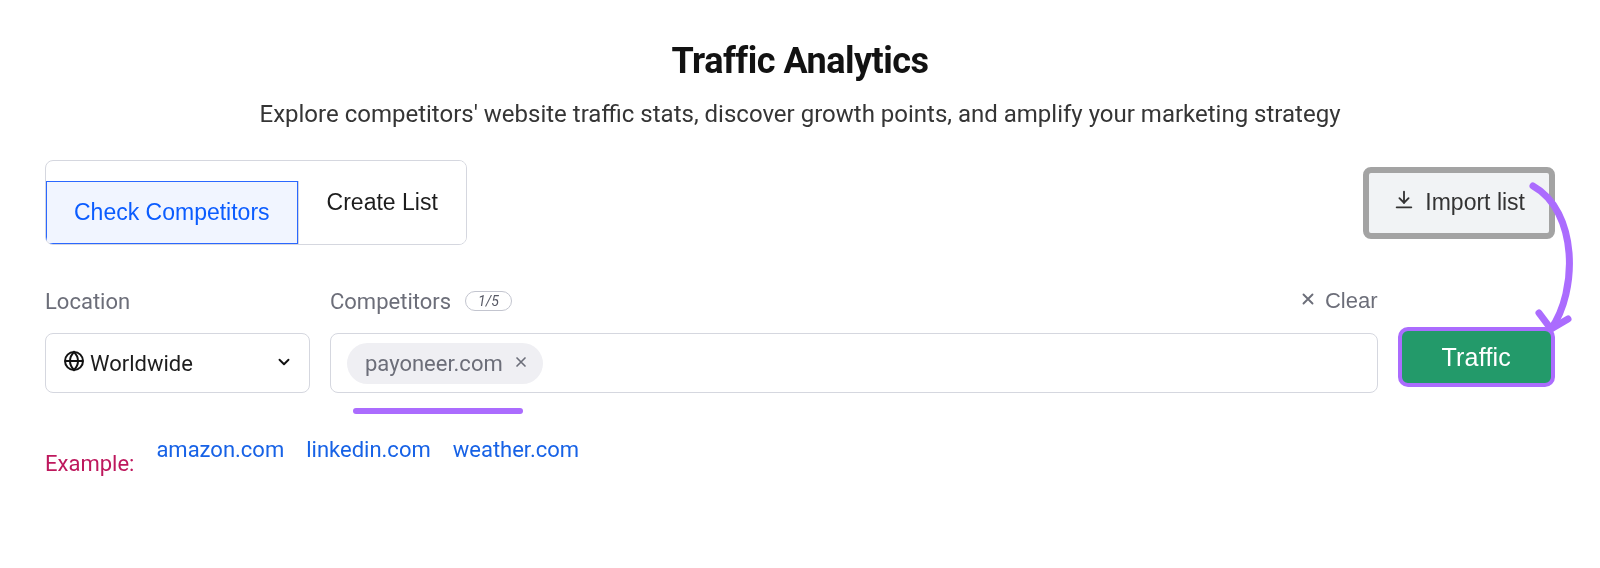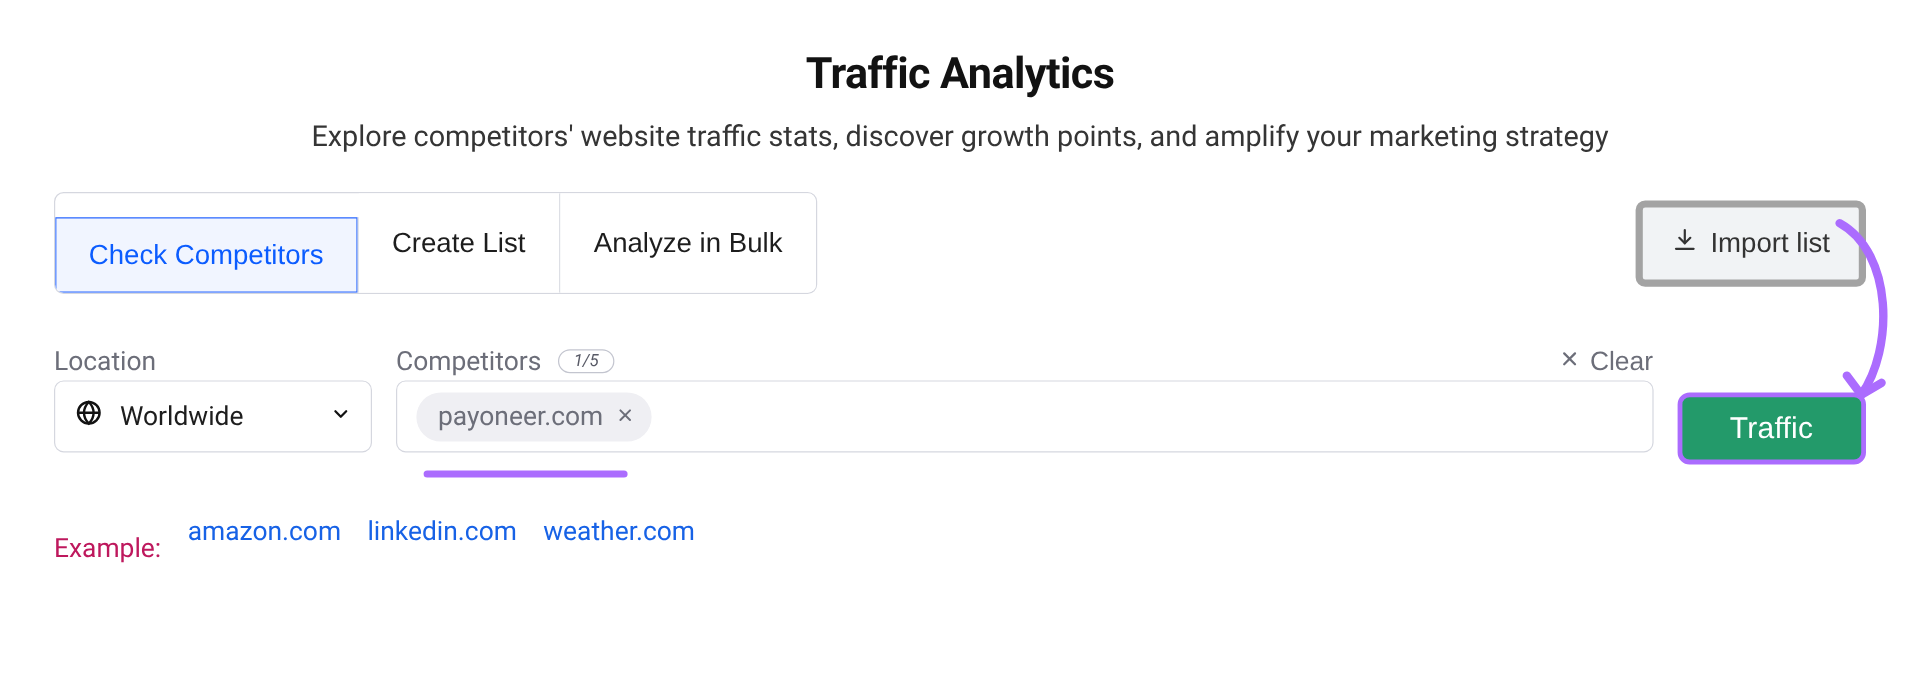--- a/index.html
+++ b/index.html
@@ -97,20 +97,21 @@
       flex: 0 0 auto;
       display: flex;
       flex-direction: column;
       justify-content: flex-end;
       padding-top: 42px;
       position: relative;
     }
     .labels {
       display: flex;
       align-items: center;
+      margin-bottom: 16px;
       height: 32px;
       gap: 14px;
     }
     .field-label {
       font-size: 22px;
       color: #6c6e79;
     }
     .badge {
       display: inline-flex;
       align-items: center;
@@ -139,21 +140,21 @@
       border: 1px solid #d5d7df;
       border-radius: 8px;
       background: #fff;
       height: 60px;
       display: flex;
       align-items: center;
       padding: 0 16px;
       font-size: 22px;
     }
     .location-select {
-      gap: 14px;
+      gap: 4px;
       cursor: pointer;
       justify-content: center;
     }
     .location-select .txt {
       flex: 1;
       color: #1d1d1d;
     }
     .chev { width: 18px; height: 18px; }
     .globe { width: 24px; height: 24px; }
     .competitors-input {
@@ -226,21 +227,20 @@
 </head>
 <body>
 
 <h1 class="page-title">Traffic Analytics</h1>
 <p class="page-subtitle">Explore competitors' website traffic stats, discover growth points, and amplify your marketing strategy</p>
 
 <div class="top-row">
   <div class="tab-group">
     <button class="tab active">Check Competitors</button>
     <button class="tab">Create List</button>
-    <button class="tab">Analyze in Bulk</button>
   </div>
   <button class="import-btn">
     <span>
       <svg viewBox="0 0 24 24" fill="none" stroke="#333" stroke-width="2" stroke-linecap="round" stroke-linejoin="round">
         <path d="M12 3v12"></path>
           <path d="M7 10l5 5 5-5"></path>
           <path d="M4 20h16"></path>
       </svg>
     </span>
     <span>Import list</span>

